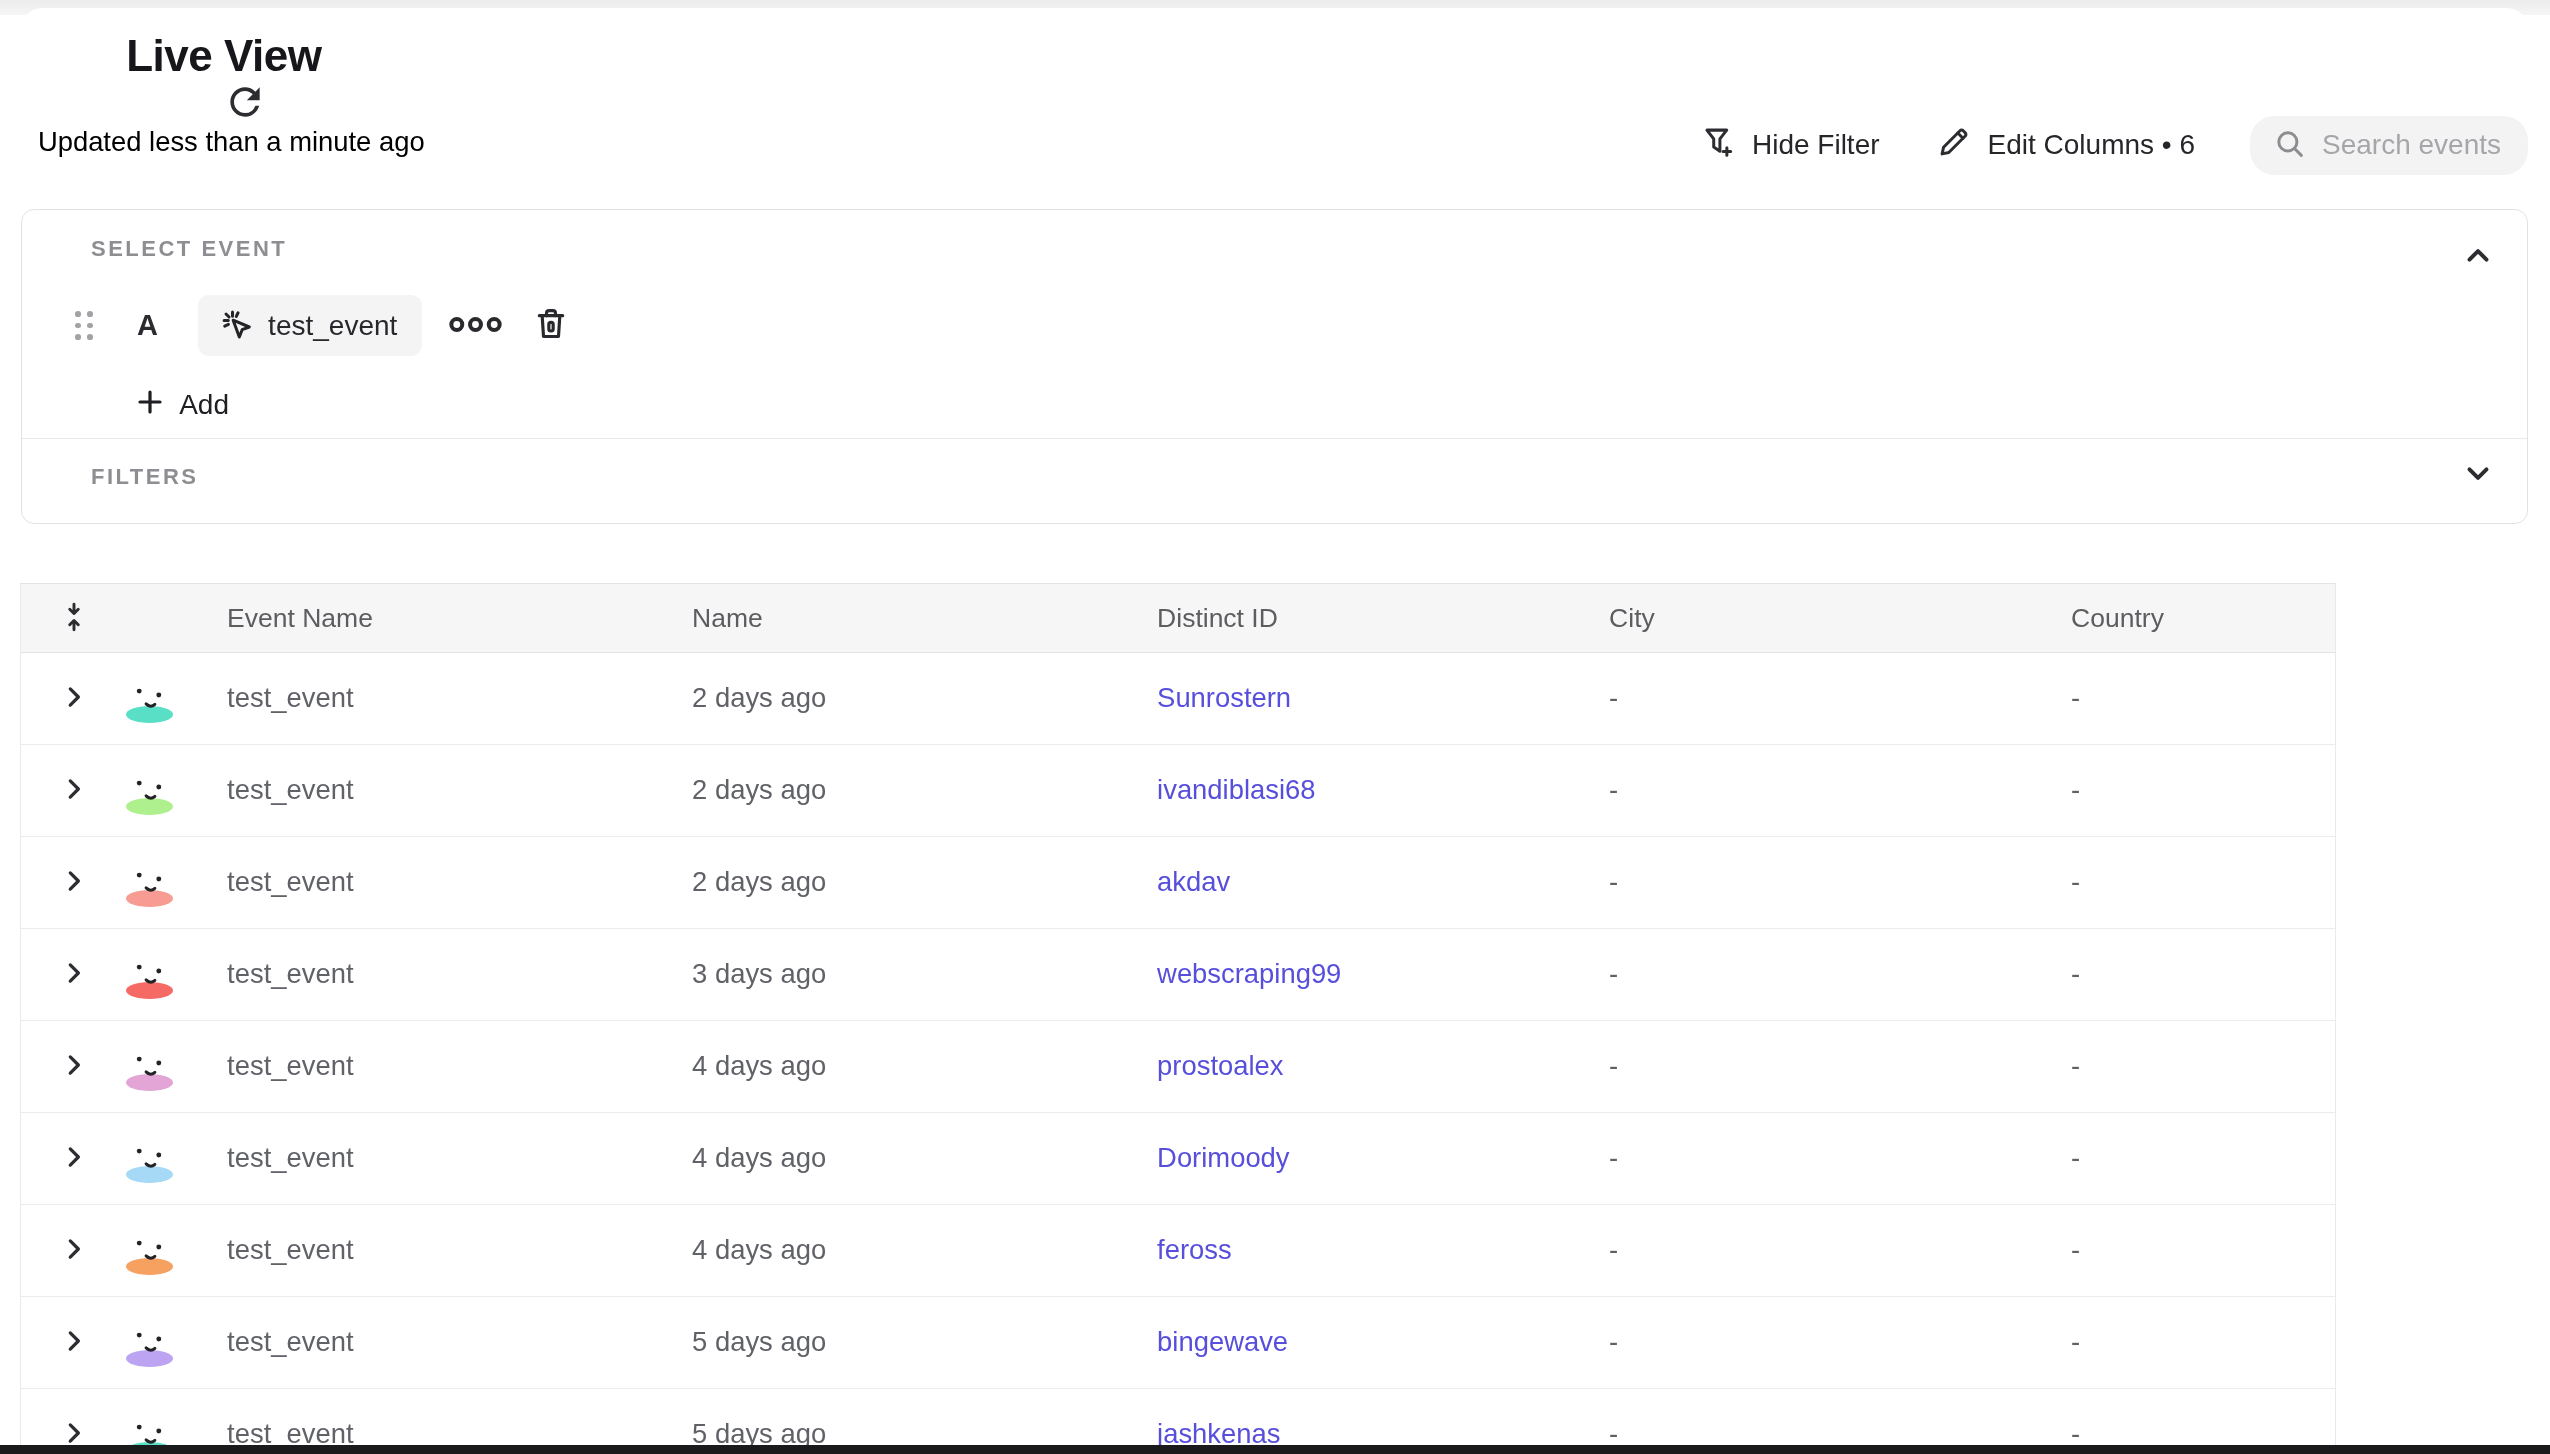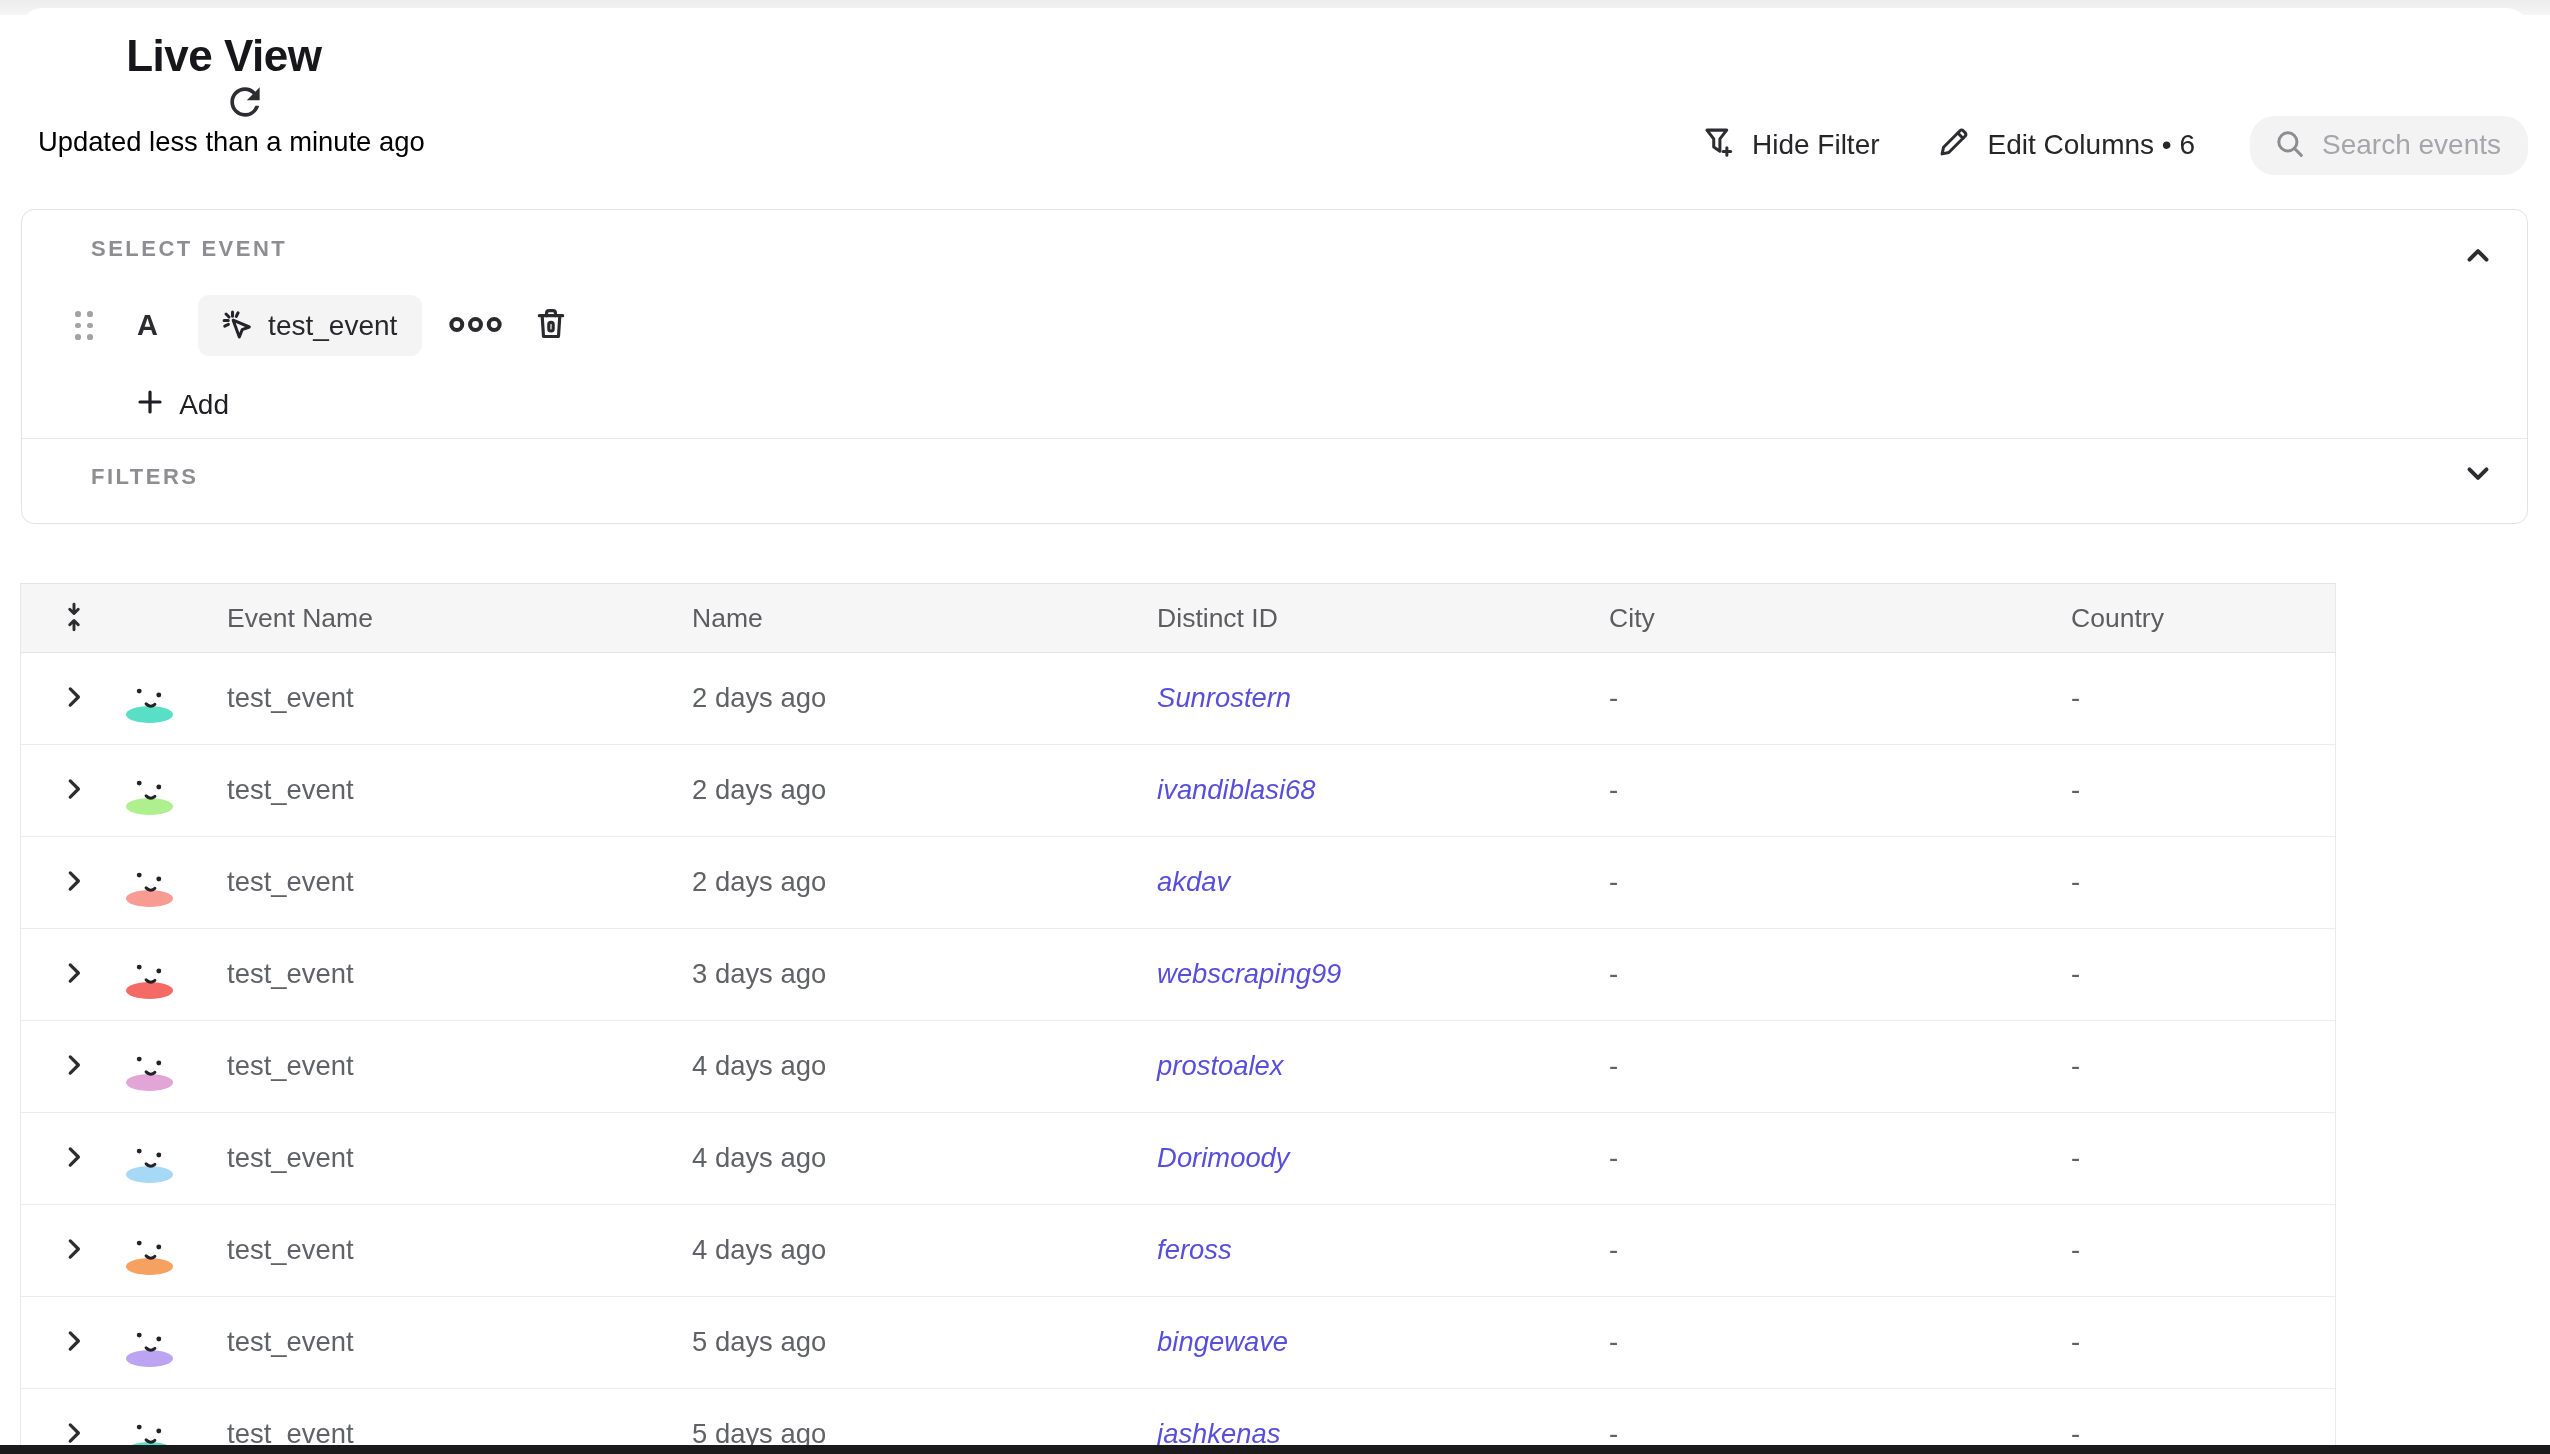--- a/index.html
+++ b/index.html
@@ -65,21 +65,21 @@
   .tgrid { display:grid; grid-template-columns:105px 101px 465px 465px 452px 462px 1fr; align-items:center; }
   .thead { height:70px; background:#f6f6f7; border-top:0.9px solid #e3e3e6; border-bottom:0.9px solid #e3e3e6; }
   .thead .th { font-size:26.5px; color:#5d5d61; }
   .collapse-all { width:105px; height:70px; border:none; background:transparent; cursor:pointer;
     color:#2d2d31; display:flex; align-items:center; justify-content:center; }
   .trow { height:92px; border-bottom:0.9px solid #ececef; background:#fff; cursor:pointer; }
   .expand-btn { width:105px; height:91px; border:none; background:transparent; cursor:pointer;
     color:#2d2d31; display:flex; align-items:center; justify-content:center; }
   .avatar { width:47px; height:47px; border-radius:50%; cursor:pointer; flex:none; }
   .cell { font-size:27.4px; color:#606267; }
-  .id-link { font-size:27.4px; color:#574fdb; text-decoration:none; cursor:pointer;font-style:italic; }
+  .id-link { font-size:27.4px; color:#574fdb; text-decoration:none; cursor:pointer; }
 
   .bottom-bar { position:absolute; left:0; bottom:0; width:2550px; height:9.5px; background:#1a1a1d; z-index:40; }
 </style>
 </head>
 <body>
 
 <div class="top-chrome"></div>
 
 <div class="page">
 

